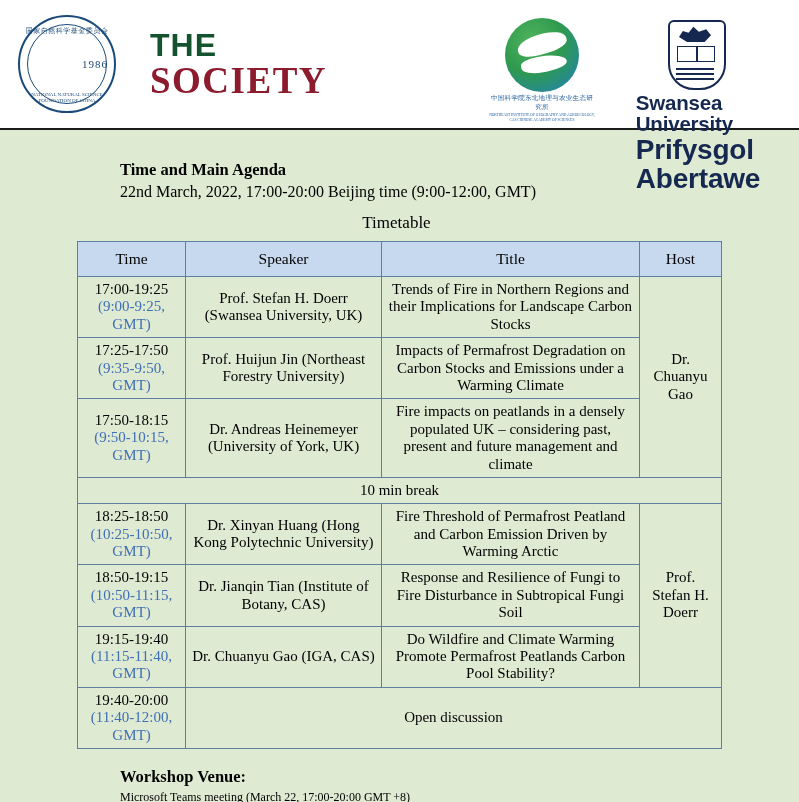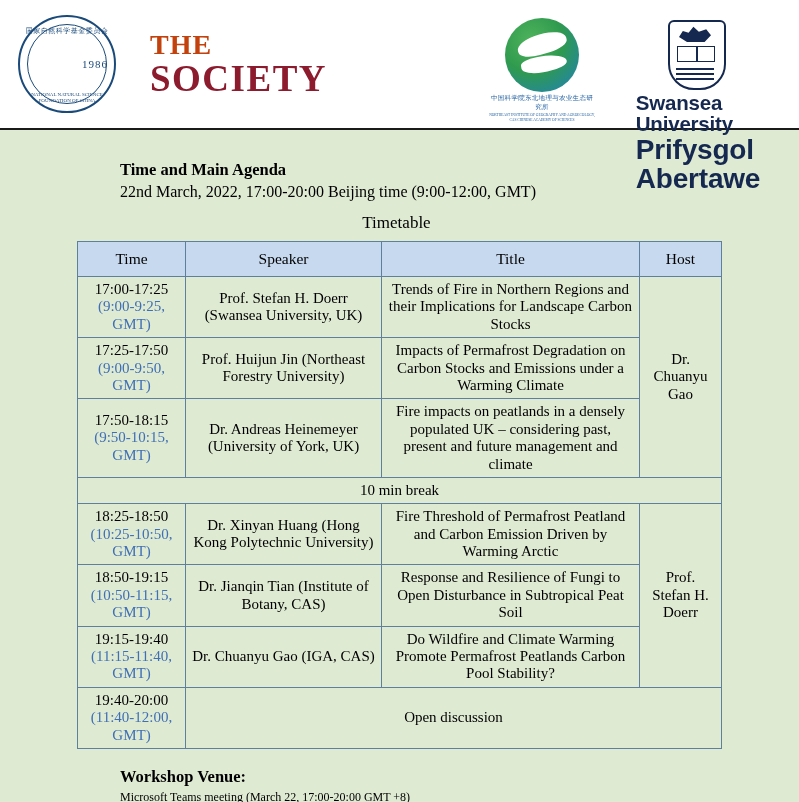--- a/index.html
+++ b/index.html
@@ -81,24 +81,24 @@
     line-height: 1.25;
     padding: 0 6px;
   }
 
   .logo-royal {
     margin-left: 34px;
     flex: 0 0 auto;
     line-height: 1.0;
   }
   .rs-the {
-    font-family: Liberation Serif, serif;
+    font-family: Liberation Sans, sans-serif;
     font-weight: bold;
-    font-size: 28px;
-    color: #c2410c;
+    font-size: 32px;
+    color: #14532d;
     letter-spacing: 1px;
   }
   .rs-royal, .rs-society {
     font-family: "Liberation Serif", serif;
     font-weight: bold;
     font-size: 37px;
     color: #8c1b2e;
     letter-spacing: 1.5px;
     margin-top: 1px;
   }
@@ -346,31 +346,31 @@
         <tr>
           <th>Time</th>
           <th>Speaker</th>
           <th>Title</th>
           <th>Host</th>
         </tr>
       </thead>
       <tbody>
         <tr>
           <td class="time-cell">
-            <span class="t-main">17:00-17:25</span>
+            <span class="t-main">17:00-19:25</span>
             <span class="t-gmt">(9:00-9:25, GMT)</span>
           </td>
           <td class="speaker-cell">Prof. Stefan H. Doerr (Swansea University, UK)</td>
           <td class="title-cell">Trends of Fire in Northern Regions and their Implications for Landscape Carbon Stocks</td>
           <td class="host-cell" rowspan="3">Dr. Chuanyu Gao</td>
         </tr>
         <tr>
           <td class="time-cell">
             <span class="t-main">17:25-17:50</span>
-            <span class="t-gmt">(9:00-9:50, GMT)</span>
+            <span class="t-gmt">(9:35-9:50, GMT)</span>
           </td>
           <td class="speaker-cell">Prof. Huijun Jin (Northeast Forestry University)</td>
           <td class="title-cell">Impacts of Permafrost Degradation on Carbon Stocks and Emissions under a Warming Climate</td>
         </tr>
         <tr>
           <td class="time-cell">
             <span class="t-main">17:50-18:15</span>
             <span class="t-gmt">(9:50-10:15, GMT)</span>
           </td>
           <td class="speaker-cell">Dr. Andreas Heinemeyer (University of York, UK)</td>
@@ -387,21 +387,21 @@
           <td class="speaker-cell">Dr. Xinyan Huang (Hong Kong Polytechnic University)</td>
           <td class="title-cell">Fire Threshold of Permafrost Peatland and Carbon Emission Driven by Warming Arctic</td>
           <td class="host-cell" rowspan="3">Prof. Stefan H. Doerr</td>
         </tr>
         <tr>
           <td class="time-cell">
             <span class="t-main">18:50-19:15</span>
             <span class="t-gmt">(10:50-11:15, GMT)</span>
           </td>
           <td class="speaker-cell">Dr. Jianqin Tian (Institute of Botany, CAS)</td>
-          <td class="title-cell">Response and Resilience of Fungi to Open Disturbance in Subtropical Peat Soil</td>
+          <td class="title-cell">Response and Resilience of Fungi to Fire Disturbance in Subtropical Fungi Soil</td>
         </tr>
         <tr>
           <td class="time-cell">
             <span class="t-main">19:15-19:40</span>
             <span class="t-gmt">(11:15-11:40, GMT)</span>
           </td>
           <td class="speaker-cell">Dr. Chuanyu Gao (IGA, CAS)</td>
           <td class="title-cell">Do Wildfire and Climate Warming Promote Permafrost Peatlands Carbon Pool Stability?</td>
         </tr>
         <tr>

